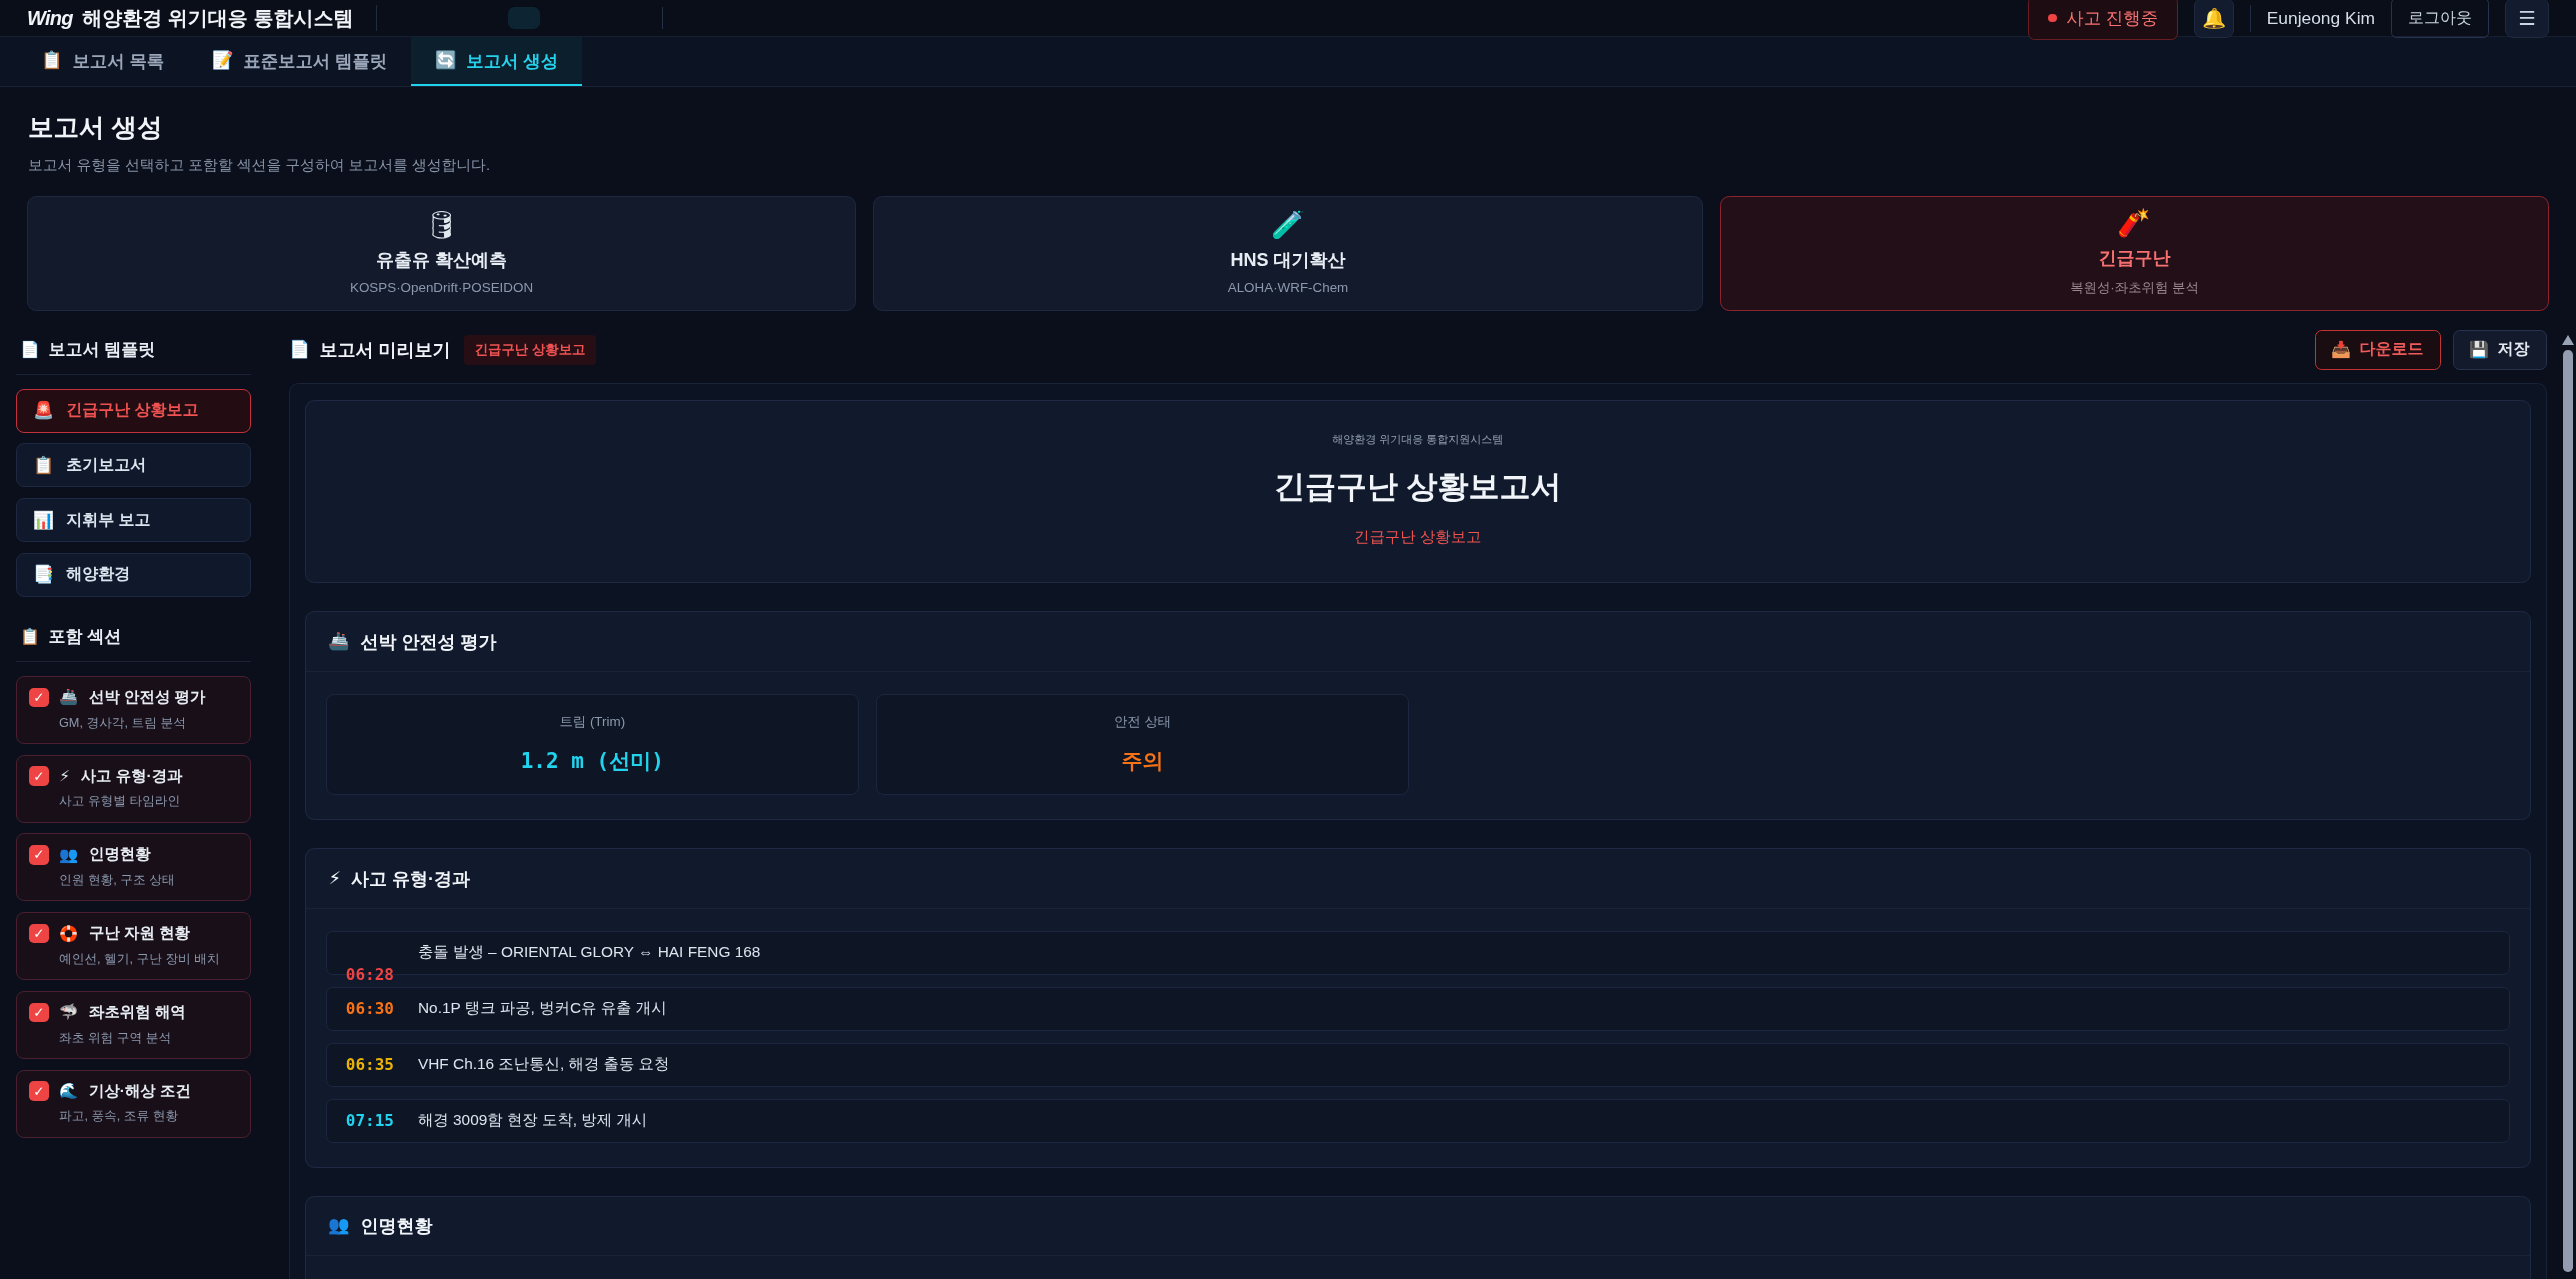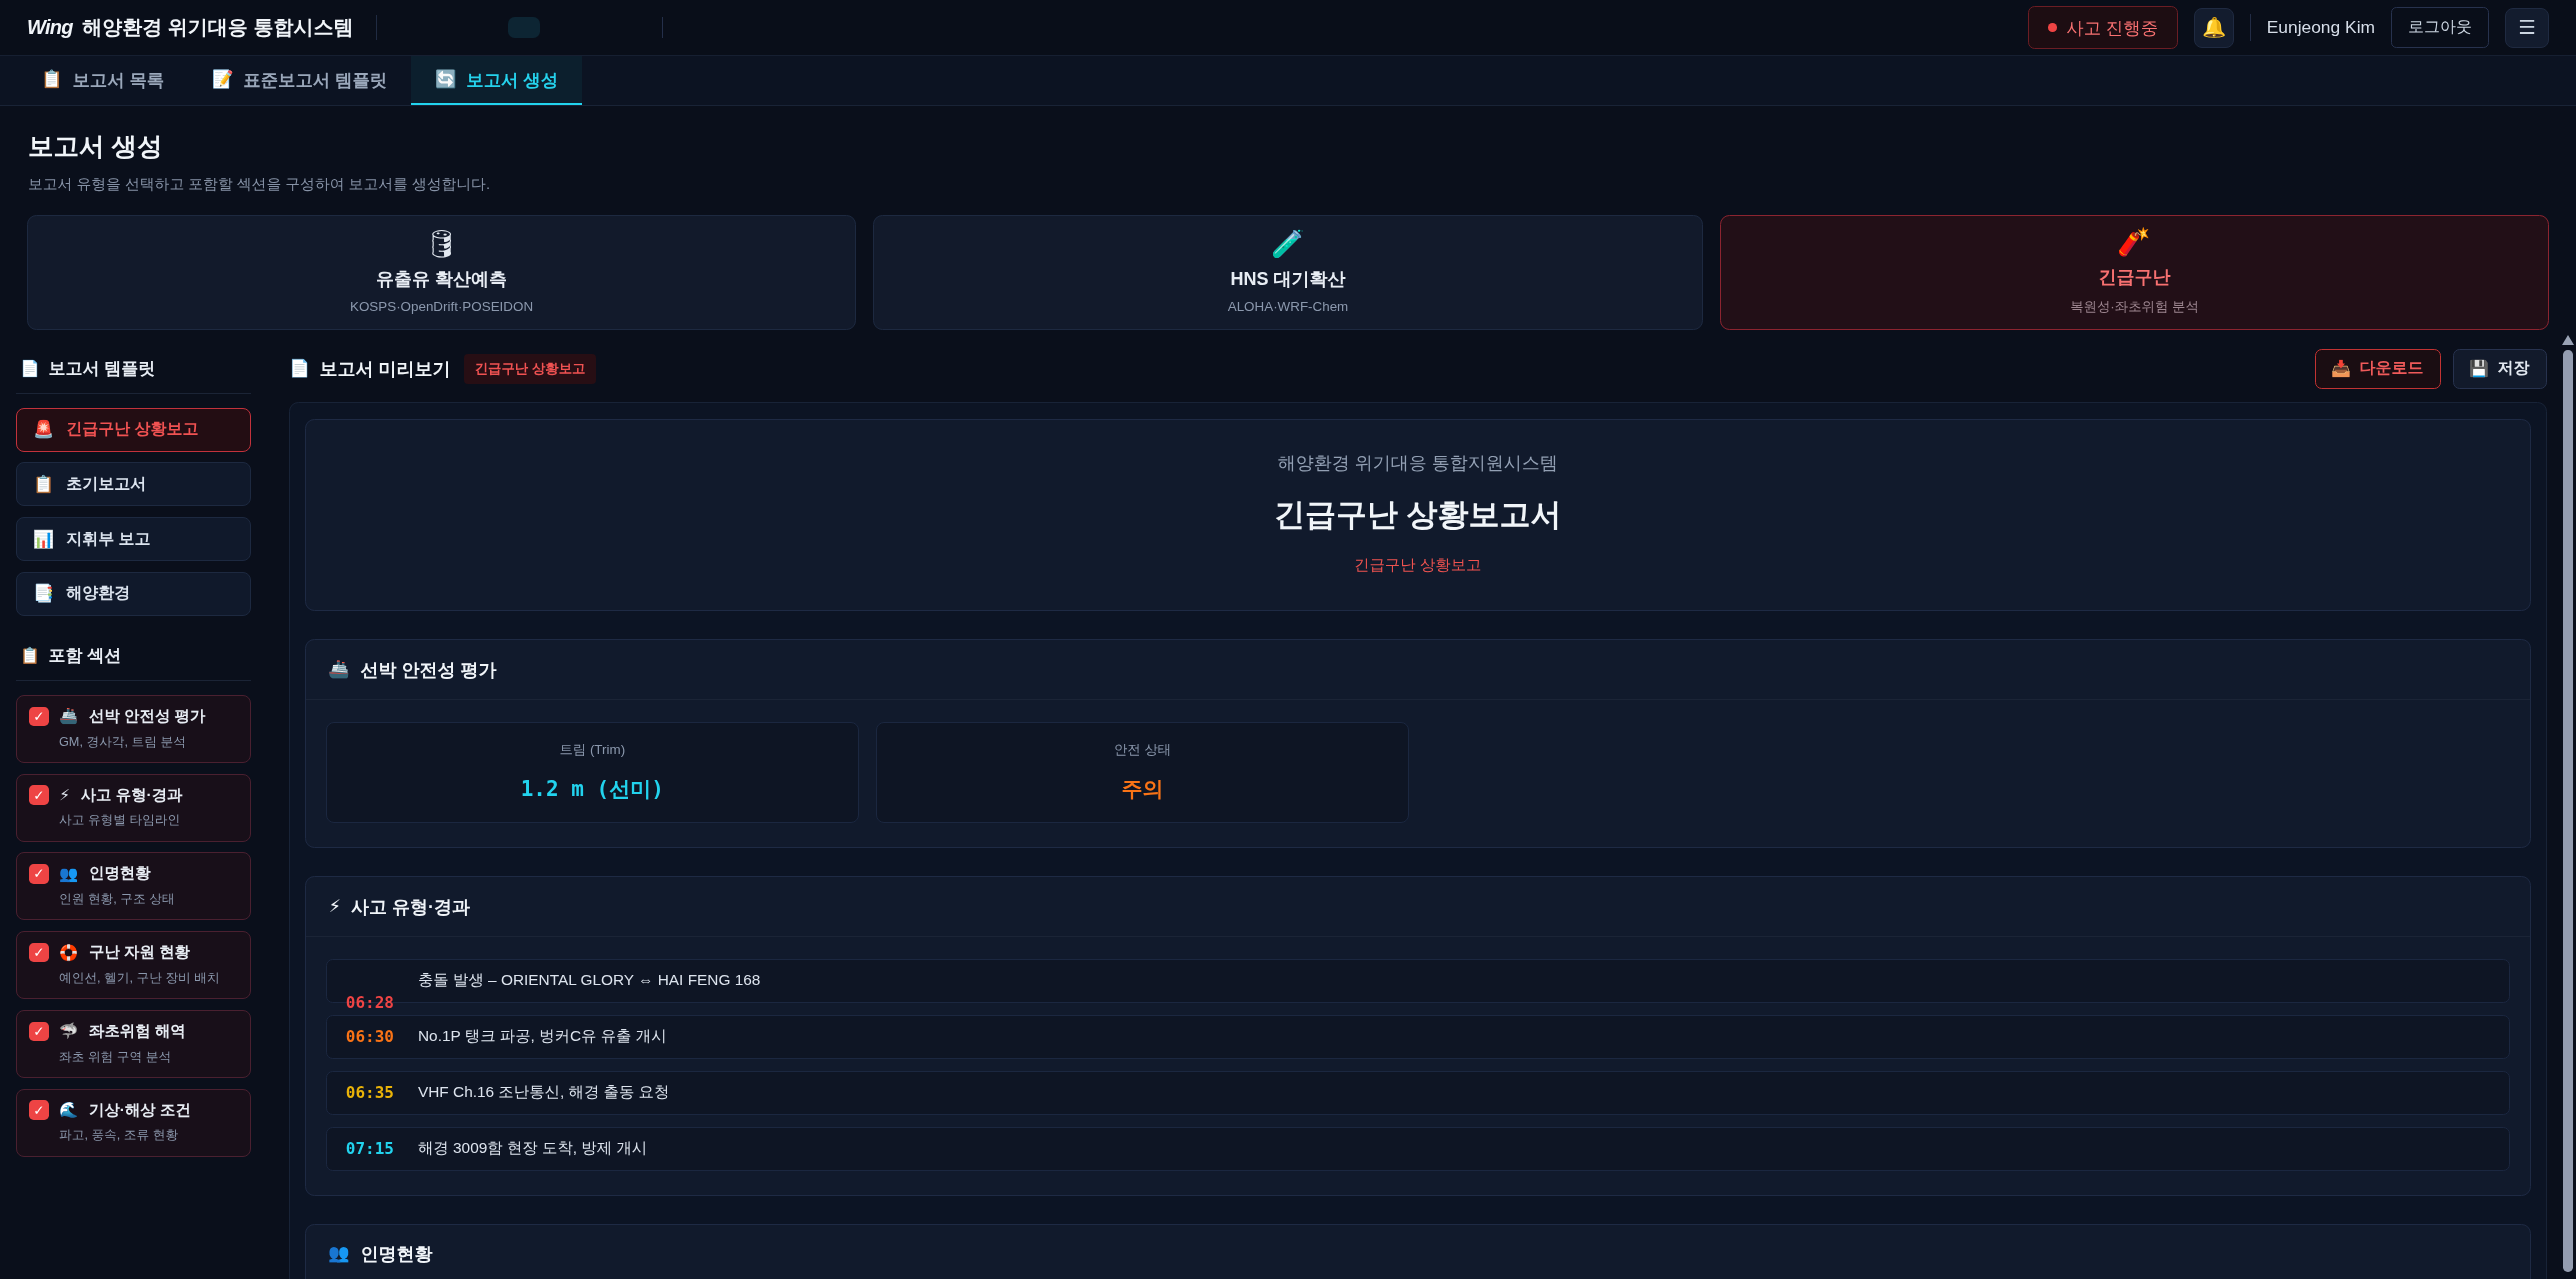--- a/index.html
+++ b/index.html
@@ -4,21 +4,21 @@
 <style>
   * { margin:0; padding:0; box-sizing:border-box; }
   html,body { width:2576px; height:1279px; overflow:hidden; }
   body {
     background:#0a0f1b; color:#e2e8f0;
     font-family:"Liberation Sans","DejaVu Sans",sans-serif;
   }
   .screen { position:relative; width:2576px; height:1279px; overflow:hidden; }
 
   
-  .topnav { display:flex; align-items:center; height:56px; padding:0 27px;
+  .topnav { display:flex; align-items:center; height:37px; padding:0 27px;
     background:#090e19; border-bottom:0.7px solid #161f31; }
   .logo { display:flex; align-items:center; gap:9.4px; font-size:20px; font-weight:bold; color:#f1f5f9; }
   .logo .brand { font-style:italic; letter-spacing:-0.7px; }
   .nav-vdiv { width:0.7px; height:25.5px; background:#202b42; margin:0 23px; }
   .nav-list { display:flex; align-items:center; gap:4px; }
   .nav-item { font-size:18px; font-weight:bold; color:#e5eaf2; padding:10.7px 16px; border-radius:6.7px; cursor:pointer; white-space:nowrap; }
   .nav-item.active { color:#22d3ee; background:#0d2533; }
   .nav-item.accent { color:#8b93f8; border-left:0.7px solid #242f4a; border-radius:0; margin-left:9.4px; padding-left:24px; }
   .nav-right { margin-left:auto; display:flex; align-items:center; gap:16px; }
   .incident-badge { display:flex; align-items:center; gap:9.4px; padding:8.7px 19px;
@@ -85,21 +85,21 @@
   .btn { display:flex; align-items:center; gap:8px; font-size:16px; font-weight:bold; border-radius:6.7px;
     padding:8.7px 16px; cursor:pointer; }
   .btn-download { border:1.3px solid #c23333; color:#ef5a5a; background:#1a0d12; }
   .btn-save { border:0.7px solid #27324e; color:#e2e8f0; background:#121a2b; }
 
   .doc { margin-top:12px; background:#0c1424; border:0.7px solid #182337; border-radius:9.4px; padding:16px 14.8px; }
   .doc-card { background:#111a2c; border:0.7px solid #1e2a44; border-radius:9.4px; margin-bottom:28px; }
   .doc-card:last-child { margin-bottom:0; }
 
   .doc-title-card { text-align:center; padding:31px 0 34px; }
-  .doc-org { font-size:18px; color:#93a0b4; }
+  .doc-org { font-size:11px; color:#93a0b4; }
   .doc-title { font-size:31px; font-weight:bold; color:#f1f5f9; margin:19px 0; }
   .doc-subtitle { font-size:15.4px; color:#ef5350; }
 
   .card-head { display:flex; align-items:center; gap:10px; padding:17.4px 23px; font-size:18px; font-weight:bold;
     color:#f1f5f9; border-bottom:0.7px solid #1b2436; }
   .card-head .ch-icon { font-size:17.4px; }
   .card-body { padding:21.5px 20px 24px; }
 
   .stat-grid { display:grid; grid-template-columns:repeat(4,1fr); gap:17.4px; }
   .stat-box { background:#0e1524; border:0.7px solid #1b2740; border-radius:8px; text-align:center; padding:18px 0 19.5px; }

